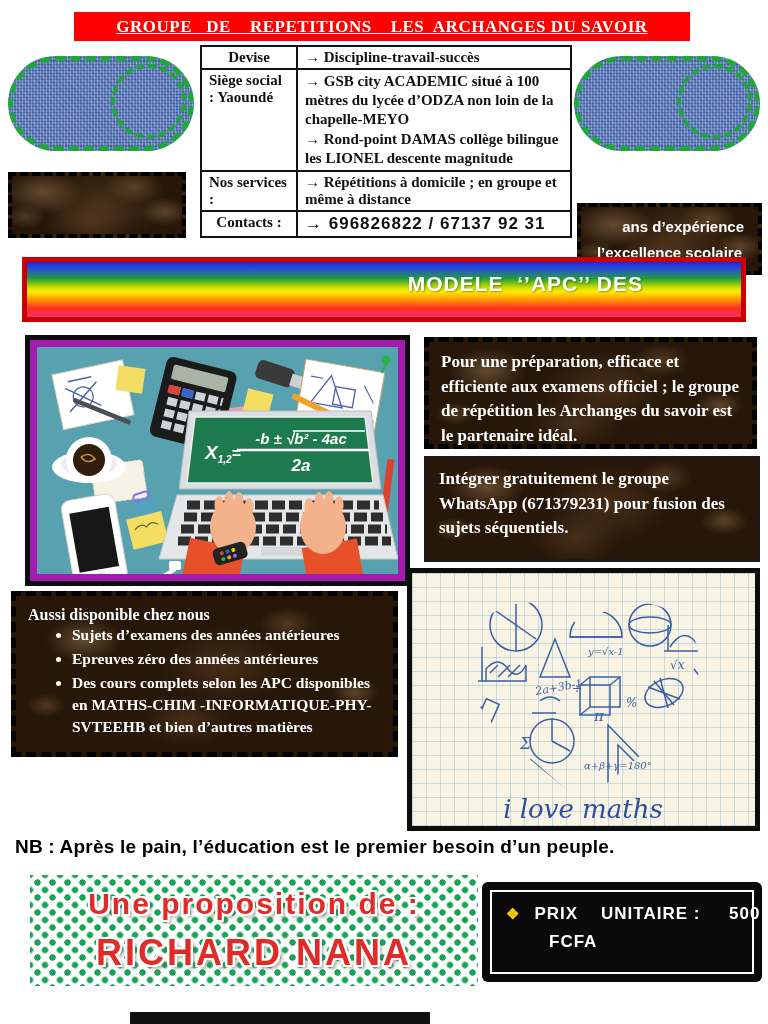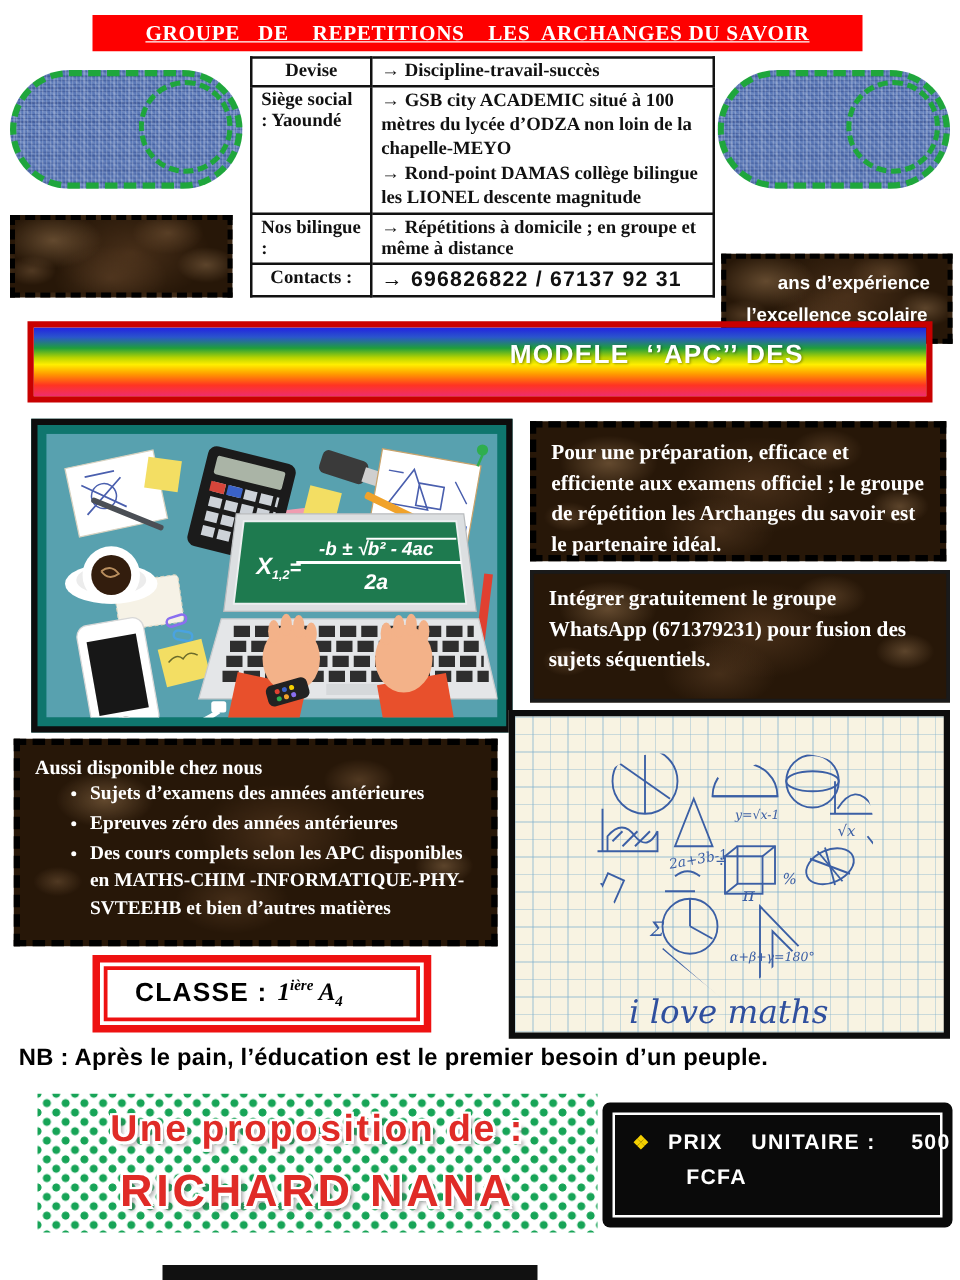--- a/index.html
+++ b/index.html
@@ -77,21 +77,21 @@
     background:linear-gradient(180deg,#2222e0 0%, #2a55cc 14%, #1f9e3c 30%, #b8d400 44%,
       #ffee00 54%, #ff9900 68%, #ff3322 84%, #ee2d6e 100%);
   }
   #rainbow span {
     position:absolute; right:98px; top:10px; color:#fff; font-weight:bold; font-size:21px;
     letter-spacing:1px; white-space:pre; text-shadow:1px 1px 2px rgba(0,0,0,.35);
   }
 
   
   #desk-frame { left:25px; top:335px; width:385px; height:251px; border:5px solid #0d0d0d;
-    background:#0f766e; padding:7px; }
+    background:#a21caf; padding:7px; }
   #desk-frame svg { display:block; }
 
   
   .promo { color:#fff; font-family:"Liberation Serif", serif; font-weight:600;
     font-size:17px; line-height:1.45; padding:8px 12px; }
   #promo-1 { left:424px; top:337px; width:333px; height:112px; border:5px dashed #000; }
   #promo-2 { left:424px; top:456px; width:336px; height:106px; border:3px solid #1a1a1a; }
 
   
   #heart-box { left:407px; top:568px; width:353px; height:263px; border:5px solid #0d0d0d;
@@ -159,21 +159,21 @@
       <td class="val">→ Discipline-travail-succès</td>
     </tr>
     <tr>
       <td class="lbl">Siège social : Yaoundé</td>
       <td class="val">
         <div>→ GSB city ACADEMIC situé à 100 mètres  du lycée d’ODZA non loin de la chapelle-MEYO</div>
         <div>→ Rond-point DAMAS collège bilingue les LIONEL descente magnitude</div>
       </td>
     </tr>
     <tr>
-      <td class="lbl">Nos bilingue :</td>
+      <td class="lbl">Nos services :</td>
       <td class="val">→ Répétitions à domicile ; en groupe et même à distance</td>
     </tr>
     <tr>
       <td class="lbl ctr">Contacts :</td>
       <td class="val contact-val">→ 696826822 / 67137 92 31</td>
     </tr>
   </tbody>
     </table>
 
   <div id="cyl-left" class="cylinder denim abs">
@@ -383,26 +383,20 @@
 
   <div id="availability-box" class="marble abs">
     <h3>Aussi disponible chez nous</h3>
     <ul>
       <li> Sujets d’examens des années antérieures</li>
       <li>Epreuves zéro des années antérieures</li>
       <li>Des cours complets selon les APC disponibles en MATHS-CHIM  -INFORMATIQUE-PHY- SVTEEHB et bien d’autres matières</li>
     </ul>
   </div>
 
-  <div id="classe-box" class="abs">
-    <div id="classe-inner">
-      <span class="clabel">CLASSE :</span>
-      <span class="cvalue"><span>1</span><sup>ière</sup><span> A</span><sub>4</sub></span>
-    </div>
-  </div>
 
   <div id="nb-note" class="abs">NB : Après le pain, l’éducation est le premier besoin d’un peuple.</div>
 
   <div id="proposal-box" class="greendots abs">
     <div id="proposal-line1" class="outlined-red">Une proposition de :</div>
     <div id="proposal-line2" class="outlined-red">RICHARD NANA</div>
   </div>
 
   <div id="price-box" class="abs">
     <div id="price-inner">

